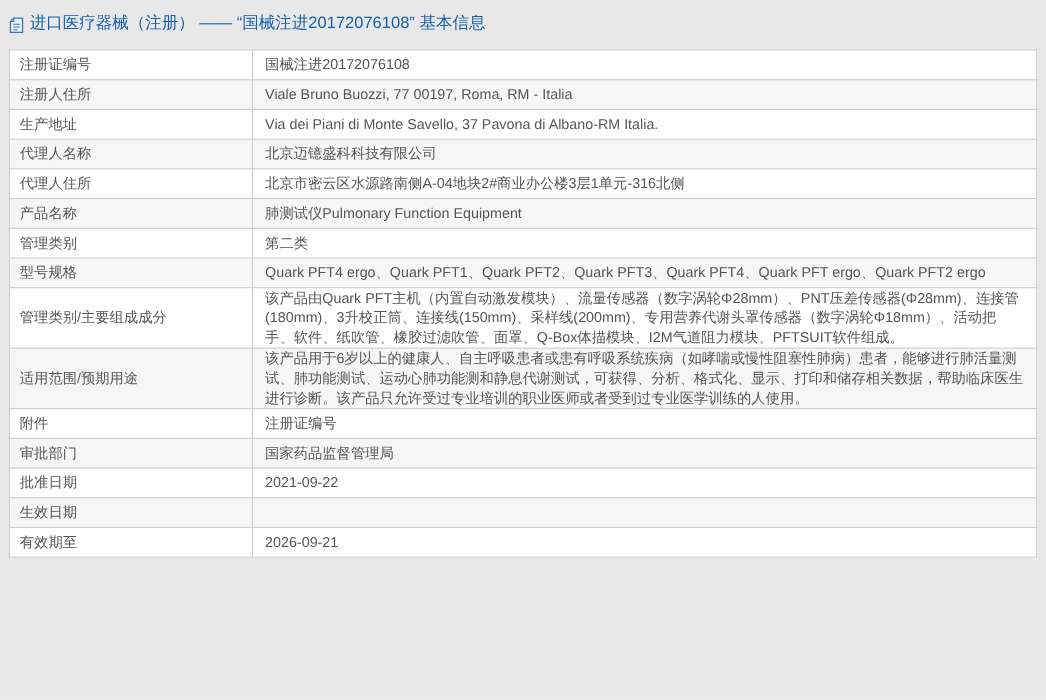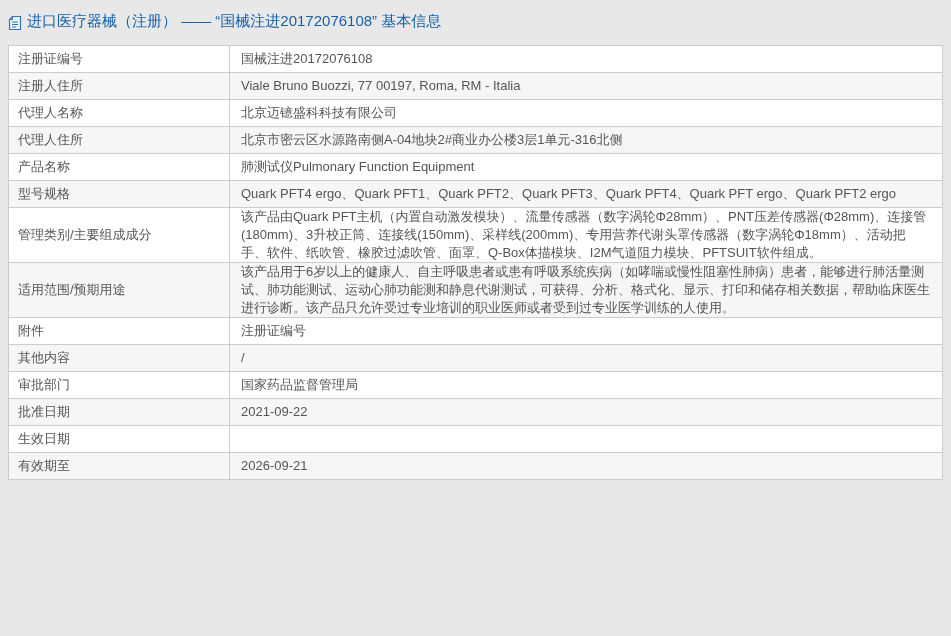--- a/index.html
+++ b/index.html
@@ -73,50 +73,54 @@
     <tbody>
       <tr>
         <td class="cell-label">注册证编号</td>
         <td class="cell-value">国械注进20172076108</td>
       </tr>
       <tr>
         <td class="cell-label">注册人住所</td>
         <td class="cell-value">Viale Bruno Buozzi, 77 00197, Roma, RM - Italia</td>
       </tr>
       <tr>
+        <td class="cell-label">生产地址</td>
+        <td class="cell-value">Via dei Piani di Monte Savello, 37 Pavona di Albano-RM Italia.</td>
+      </tr>
+      <tr>
         <td class="cell-label">代理人名称</td>
         <td class="cell-value">北京迈镱盛科科技有限公司</td>
       </tr>
       <tr>
         <td class="cell-label">代理人住所</td>
         <td class="cell-value">北京市密云区水源路南侧A-04地块2#商业办公楼3层1单元-316北侧</td>
       </tr>
       <tr>
         <td class="cell-label">产品名称</td>
         <td class="cell-value">肺测试仪Pulmonary Function Equipment</td>
+      </tr>
+      <tr>
+        <td class="cell-label">管理类别</td>
+        <td class="cell-value">第二类</td>
       </tr>
       <tr>
         <td class="cell-label">型号规格</td>
         <td class="cell-value">Quark PFT4 ergo、Quark PFT1、Quark PFT2、Quark PFT3、Quark PFT4、Quark PFT ergo、Quark PFT2 ergo</td>
       </tr>
       <tr>
         <td class="cell-label">管理类别/主要组成成分</td>
         <td class="cell-value">该产品由Quark PFT主机（内置自动激发模块）、流量传感器（数字涡轮Φ28mm）、PNT压差传感器(Φ28mm)、连接管(180mm)、3升校正筒、连接线(150mm)、采样线(200mm)、专用营养代谢头罩传感器（数字涡轮Φ18mm）、活动把手、软件、纸吹管、橡胶过滤吹管、面罩、Q-Box体描模块、I2M气道阻力模块、PFTSUIT软件组成。</td>
       </tr>
       <tr>
         <td class="cell-label">适用范围/预期用途</td>
         <td class="cell-value">该产品用于6岁以上的健康人、自主呼吸患者或患有呼吸系统疾病（如哮喘或慢性阻塞性肺病）患者，能够进行肺活量测试、肺功能测试、运动心肺功能测和静息代谢测试，可获得、分析、格式化、显示、打印和储存相关数据，帮助临床医生进行诊断。该产品只允许受过专业培训的职业医师或者受到过专业医学训练的人使用。</td>
       </tr>
       <tr>
         <td class="cell-label">附件</td>
         <td class="cell-value">注册证编号</td>
-      </tr>
-      <tr>
-        <td class="cell-label">其他内容</td>
-        <td class="cell-value">/</td>
       </tr>
       <tr>
         <td class="cell-label">审批部门</td>
         <td class="cell-value">国家药品监督管理局</td>
       </tr>
       <tr>
         <td class="cell-label">批准日期</td>
         <td class="cell-value">2021-09-22</td>
       </tr>
       <tr>

